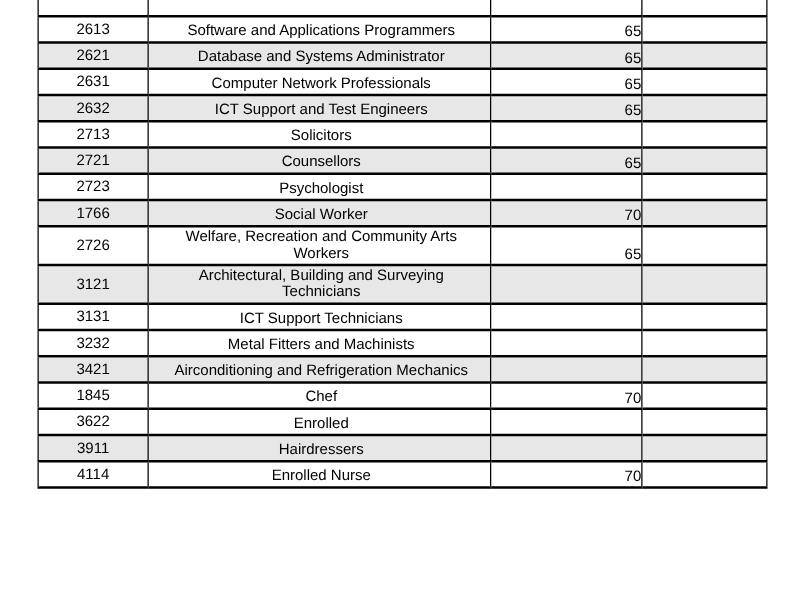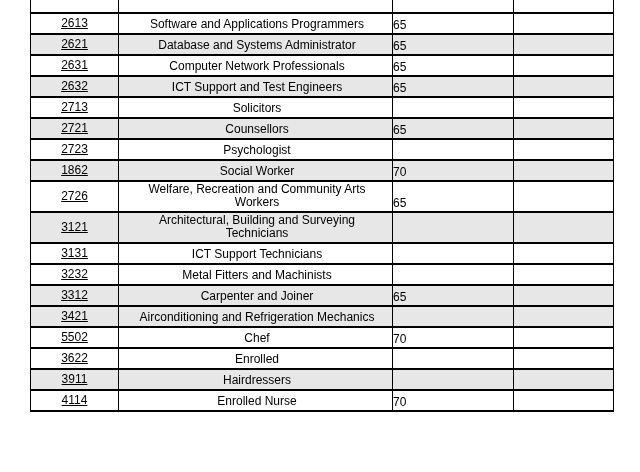--- a/index.html
+++ b/index.html
@@ -45,30 +45,29 @@
   }
   tr.single td { height: 16px; }
   tr.double td { height: 24px; }
   tr:last-child td { border-bottom-width: 2px; }
 
   tr.shaded td { background: var(--shaded-color, #e7e7e7); }
 
   td.code-cell {
     text-align: center;
     vertical-align: middle;
-    text-decoration: underline;
   }
   td.occupation-cell {
     text-align: center;
     vertical-align: bottom;
     padding: 1px 4px 2px 7px;
     white-space: pre-line;
   }
   td.value-cell {
-    text-align: left;
+    text-align: right;
     vertical-align: bottom;
     padding-bottom: 1px;
   }
   td.blank-cell {
     vertical-align: middle;
   }
 </style>
 </head>
 <body>
 
@@ -124,21 +123,21 @@
     <td class="value-cell">65</td>
     <td class="blank-cell"></td>
   </tr>
         <tr class="single">
     <td class="code-cell">2723</td>
     <td class="occupation-cell">Psychologist</td>
     <td class="value-cell"></td>
     <td class="blank-cell"></td>
   </tr>
         <tr class="single shaded">
-    <td class="code-cell">1862</td>
+    <td class="code-cell">1766</td>
     <td class="occupation-cell">Social Worker</td>
     <td class="value-cell">70</td>
     <td class="blank-cell"></td>
   </tr>
         <tr class="double">
     <td class="code-cell">2726</td>
     <td class="occupation-cell">Welfare, Recreation and Community Arts
 Workers</td>
     <td class="value-cell">65</td>
     <td class="blank-cell"></td>
@@ -156,33 +155,27 @@
     <td class="value-cell"></td>
     <td class="blank-cell"></td>
   </tr>
         <tr class="single">
     <td class="code-cell">3232</td>
     <td class="occupation-cell">Metal Fitters and Machinists</td>
     <td class="value-cell"></td>
     <td class="blank-cell"></td>
   </tr>
         <tr class="single shaded">
-    <td class="code-cell">3312</td>
-    <td class="occupation-cell">Carpenter and Joiner</td>
-    <td class="value-cell">65</td>
-    <td class="blank-cell"></td>
-  </tr>
-        <tr class="single shaded">
     <td class="code-cell">3421</td>
     <td class="occupation-cell">Airconditioning and Refrigeration Mechanics</td>
     <td class="value-cell"></td>
     <td class="blank-cell"></td>
   </tr>
         <tr class="single">
-    <td class="code-cell">5502</td>
+    <td class="code-cell">1845</td>
     <td class="occupation-cell">Chef</td>
     <td class="value-cell">70</td>
     <td class="blank-cell"></td>
   </tr>
         <tr class="single">
     <td class="code-cell">3622</td>
     <td class="occupation-cell">Enrolled</td>
     <td class="value-cell"></td>
     <td class="blank-cell"></td>
   </tr>

